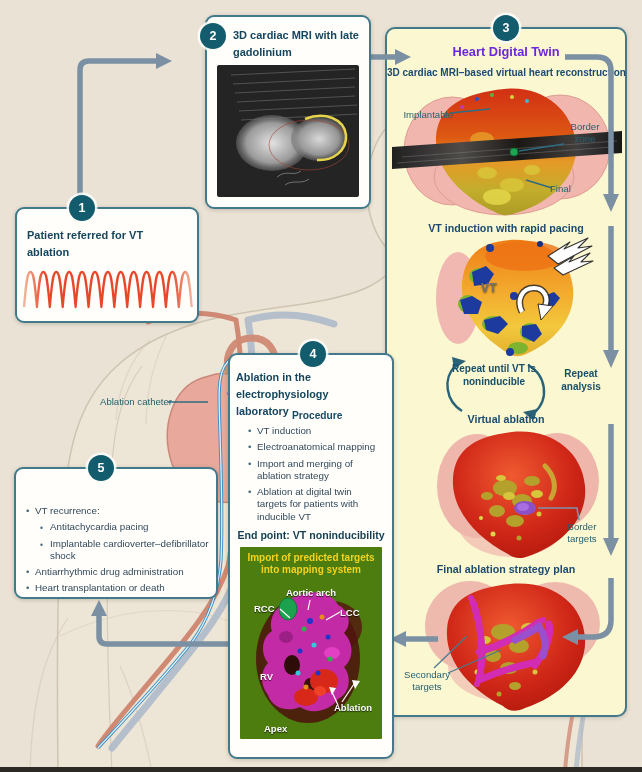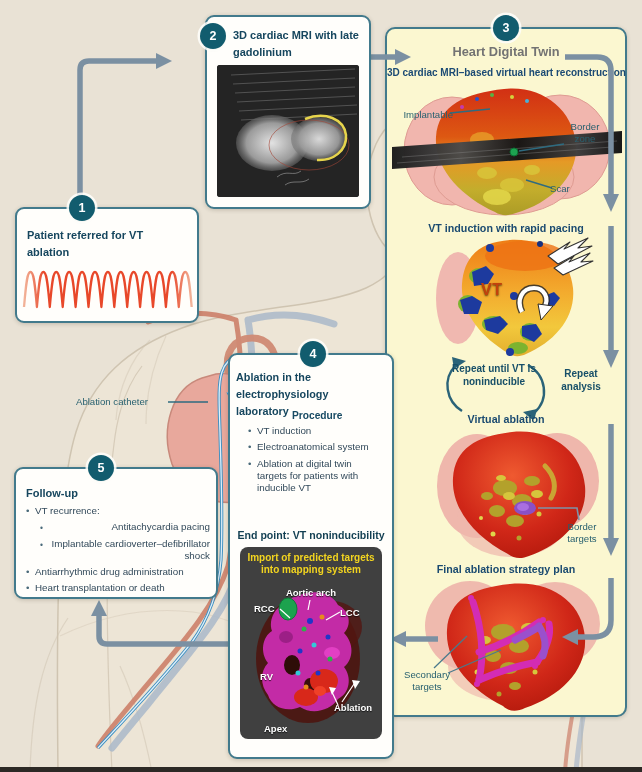--- a/index.html
+++ b/index.html
@@ -9,37 +9,37 @@
   svg{display:block;}
   .box{position:absolute;background:#fffefb;border:2px solid #427a8c;border-radius:9px;
        box-shadow:0 1px 4px rgba(60,50,30,.22);}
   .badge{position:absolute;width:26px;height:26px;border-radius:50%;background:#125c6e;color:#fff;
          font-weight:bold;font-size:12.5px;display:flex;align-items:center;justify-content:center;
          box-shadow:0 0 0 2.5px rgba(255,255,252,.85),0 1px 2px rgba(0,0,0,.25);z-index:6;}
   .box-title{position:absolute;color:#16465e;font-weight:bold;text-align:left;
              font-size:11px;line-height:17px;}
   .panel{position:absolute;background:#fbf7d0;border:2px solid #427a8c;border-radius:10px;
          box-shadow:0 1px 4px rgba(60,50,30,.2);}
-  .p-title{position:absolute;left:0;width:100%;text-align:center;color:#737373;font-weight:bold;font-size:12.8px;}
+  .p-title{position:absolute;left:0;width:100%;text-align:center;color:#6d28d9;font-weight:bold;font-size:12.8px;}
   .p-sub{position:absolute;left:0;width:100%;text-align:center;color:#1b4a74;font-weight:bold;
          font-size:10px;white-space:nowrap;}
   .p-head{position:absolute;left:0;width:100%;text-align:center;color:#1a4a70;font-weight:bold;font-size:10.7px;}
   .lbl{position:absolute;color:#27606f;font-size:9.6px;line-height:11.5px;}
   .lbl-c{text-align:center;} .lbl-r{text-align:right;}
   .loop-txt{position:absolute;color:#174f68;font-weight:bold;font-size:10px;line-height:12.5px;text-align:center;}
-  .vt-tag{position:absolute;color:#c2410c;font-weight:bold;font-size:16px;letter-spacing:.5px;
+  .vt-tag{position:absolute;color:#737373;font-weight:bold;font-size:12px;letter-spacing:.5px;
           text-shadow:0 1px 2px rgba(0,0,0,.65);}
   .blist{position:absolute;color:#32495a;font-size:9.8px;line-height:12.3px;}
   .bi{position:relative;padding-left:11px;margin-bottom:4px;}
   .bi:before{content:"•";position:absolute;left:2px;color:#4a6a7a;}
-  .bi2{position:relative;padding-left:13px;margin-bottom:4px;margin-left:13px;text-align:right;}
+  .bi2{position:relative;padding-left:13px;margin-bottom:4px;margin-left:13px;}
   .bi2:before{content:"•";position:absolute;left:3px;color:#4a6a7a;font-size:8.5px;top:1px;}
   .proc{position:absolute;color:#174a63;font-weight:bold;font-size:10.2px;margin-left:48px;}
   .endpoint{position:absolute;left:0;width:100%;text-align:center;color:#123f52;font-weight:bold;font-size:10.6px;}
-  .inset{position:absolute;background:#404040;border-radius:8px;overflow:hidden;}
+  .inset{position:absolute;background:#4d7c0f;border-radius:1px;overflow:hidden;}
   .inset-title{position:absolute;left:0;width:100%;text-align:center;color:#f2d41f;font-weight:bold;
                font-size:10px;line-height:12px;}
   .wlbl{position:absolute;color:#fff;font-weight:bold;font-size:9.5px;text-shadow:0 1px 1px rgba(0,0,0,.7);}
   .mri{position:absolute;background:#1f1f1f;border-radius:3px;overflow:hidden;}
   .bottom-bar{position:absolute;left:0;right:0;bottom:0;height:5px;background:#2c2925;z-index:7;}
   .z1{z-index:1;} .z4{z-index:4;} .z5{z-index:5;}
 </style>
 </head>
 <body>
 
@@ -111,21 +111,21 @@
       <path d="M202,378 C172,388 160,428 172,464 C184,496 216,508 248,500 C276,492 290,462 284,428 C278,396 248,370 216,374 Z" fill="#e8a89c" stroke="#c8897b" stroke-width="1.5"></path>
       <path d="M238,384 C258,380 276,392 280,412 C282,428 274,442 260,446 C244,438 236,412 238,384 Z" fill="#cf7058" opacity=".9"></path>
     </g>
     <g fill="none">
       <path d="M98,748 C124,720 162,680 192,642 C212,614 219,586 221,560 C223,518 221,470 220,432 C219,402 218,384 222,372 C228,354 246,352 254,364 C260,374 258,390 248,397 C240,402 231,400 228,392" stroke="#3f8fc0" stroke-width="3.2"></path>
       <path d="M98,748 C124,720 162,680 192,642 C212,614 219,586 221,560 C223,518 221,470 220,432 C219,402 218,384 222,372 C228,354 246,352 254,364 C260,374 258,390 248,397 C240,402 231,400 228,392" stroke="#dff0fb" stroke-width="1.3"></path>
     </g>
     <path d="M168,402 L208,402" stroke="#2e6b80" stroke-width="1.3"></path>
   </svg>
 
-  <div class="lbl lbl-r" style="left:70px;top:396px;width:78px;z-index:1">Ablation catheter</div>
+  <div class="lbl lbl-r" style="left:94px;top:396px;width:78px;z-index:1">Ablation catheter</div>
 
   <div class="panel z1" style="left:385px;top:27px;width:238px;height:686px">
     <div class="badge" style="left:106px;top:-14px">3</div>
     <div class="p-title" style="top:15px">Heart Digital Twin</div>
     <div class="p-sub" style="top:38px">3D cardiac MRI–based virtual heart reconstruction</div>
 
     <svg class="abs" style="left:5px;top:56px" width="230" height="132" viewBox="0 0 230 132">
       <g fill="#f1b3ad" opacity=".95" stroke="#dd978f" stroke-width="1">
         <ellipse cx="60" cy="66" rx="48" ry="54"></ellipse>
           <ellipse cx="168" cy="62" rx="50" ry="52"></ellipse>
@@ -154,21 +154,21 @@
       </g>
       <circle cx="122" cy="67" r="4" fill="#1da351" stroke="#0c6e33" stroke-width="1"></circle>
       <g stroke="#2e6b80" stroke-width="1.4">
         <path d="M58,28 L98,24"></path>
           <path d="M172,59 L127,66"></path>
           <path d="M160,103 L134,95"></path>
       </g>
     </svg>
     <div class="lbl lbl-r" style="left:8px;top:80px;width:58px">Implantable</div>
     <div class="lbl lbl-c" style="left:172px;top:92px;width:52px">Border zone</div>
-    <div class="lbl" style="left:163px;top:154px;width:40px">Scar</div>
+    <div class="lbl" style="left:163px;top:154px;width:40px">Final</div>
 
     <div class="p-head" style="top:193px">VT induction with rapid pacing</div>
 
     <svg class="abs" style="left:43px;top:207px" width="167" height="124" viewBox="0 0 167 124">
       <ellipse cx="28" cy="62" rx="22" ry="46" fill="#eeb0ac" opacity=".9"></ellipse>
       <path d="M80,4 C115,2 140,22 143,52 C146,82 124,106 96,118 C90,121 83,121 78,117 C52,102 30,76 32,48 C34,20 50,6 80,4 Z" fill="url(#gVT)"></path>
       <ellipse cx="95" cy="20" rx="40" ry="15" fill="#ee7214" opacity=".8"></ellipse>
       <g>
         <ellipse cx="50" cy="40" rx="11" ry="8" fill="#7cb32f"></ellipse>
           <path d="M42,36 l14,-6 8,8 -6,10 -14,2 z" fill="#1d3a9e"></path>
@@ -342,21 +342,22 @@
       </svg>
     </div>
   </div>
 
   <div class="box z5" style="left:228px;top:353px;width:162px;height:402px">
     <div class="badge" style="left:70px;top:-14px">4</div>
     <div class="box-title" style="left:6px;top:14px;width:146px;font-size:10.8px">Ablation in the electrophysiology laboratory</div>
     <div class="proc" style="left:14px;top:55px">Procedure</div>
     <div class="blist" style="left:16px;top:70px;width:136px">
       <div class="bi">VT induction</div>
-      <div class="bi">Electroanatomical system</div>
+      <div class="bi">Electroanatomical mapping</div>
+      <div class="bi">Import and merging of ablation strategy</div>
       <div class="bi">Ablation at digital twin targets for patients with inducible VT</div>
     </div>
     <div class="endpoint" style="top:174px">End point: VT noninducibility</div>
 
     <div class="inset" style="left:10px;top:192px;width:142px;height:192px">
       <div class="inset-title" style="top:5px">Import of predicted targets into mapping system</div>
       <svg class="abs" style="left:0;top:32px" width="142" height="160" viewBox="0 0 142 160">
         <ellipse cx="68" cy="80" rx="52" ry="64" fill="#4e130d" opacity=".85"></ellipse>
         <ellipse cx="92" cy="48" rx="30" ry="26" fill="#531510" opacity=".8"></ellipse>
         <path d="M60,16 C75,10 92,14 98,26 C110,32 112,46 104,54 C114,64 114,80 104,88 C112,98 110,114 98,120 C90,132 72,136 60,128 C46,134 32,128 28,116 C20,106 20,92 28,84 C20,74 22,58 32,52 C28,40 36,26 48,24 C50,18 55,18 60,16 Z" fill="#c32ba6"></path>
@@ -396,21 +397,20 @@
       <div class="wlbl" style="left:14px;top:56px">RCC</div>
       <div class="wlbl" style="left:100px;top:60px">LCC</div>
       <div class="wlbl" style="left:20px;top:124px">RV</div>
       <div class="wlbl" style="left:94px;top:155px">Ablation</div>
       <div class="wlbl" style="left:24px;top:176px;width:70px;text-align:left">Apex</div>
     </div>
   </div>
 
   <div class="box z5" style="left:14px;top:467px;width:200px;height:128px">
     <div class="badge" style="left:72px;top:-14px">5</div>
-    <div class="box-title" style="left:10px;top:16px;width:176px">Follow-up</div>
     <div class="blist" style="left:8px;top:36px;width:186px">
       <div class="bi">VT recurrence:</div>
       <div class="bi2">Antitachycardia pacing</div>
       <div class="bi2">Implantable cardioverter–defibrillator shock</div>
       <div class="bi">Antiarrhythmic drug administration</div>
       <div class="bi">Heart transplantation or death</div>
     </div>
   </div>
 
   <div class="bottom-bar"></div>

